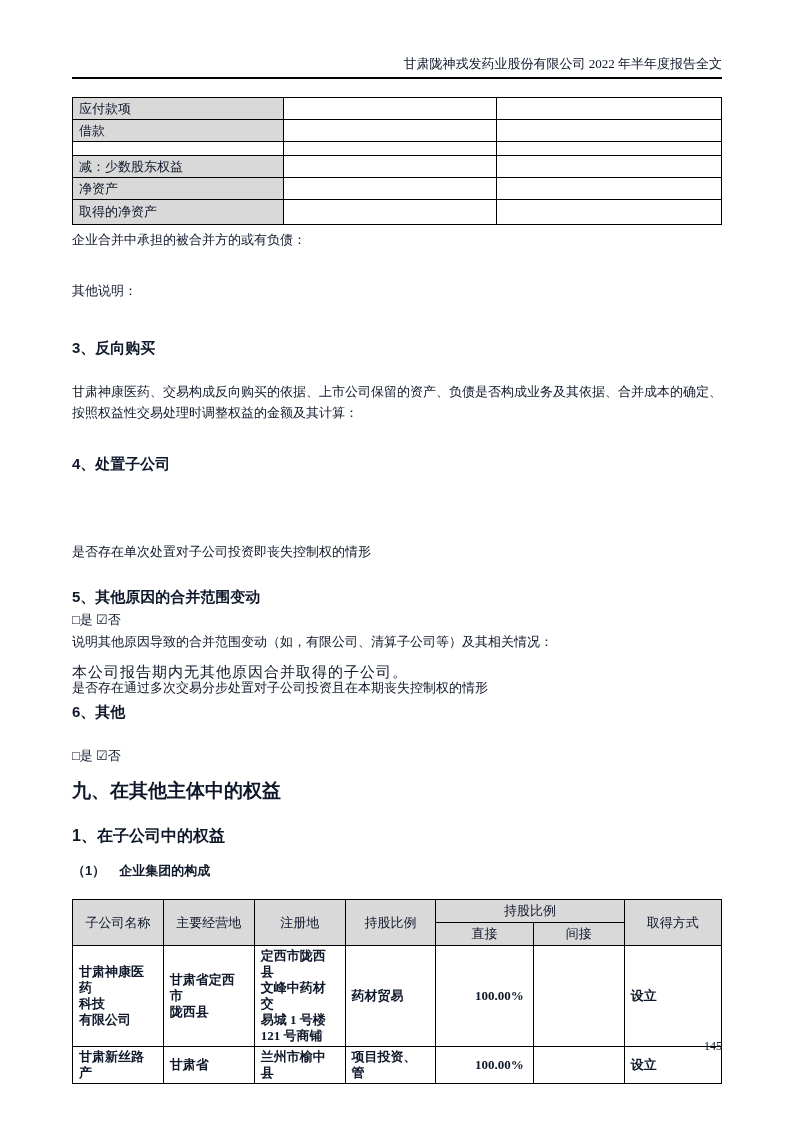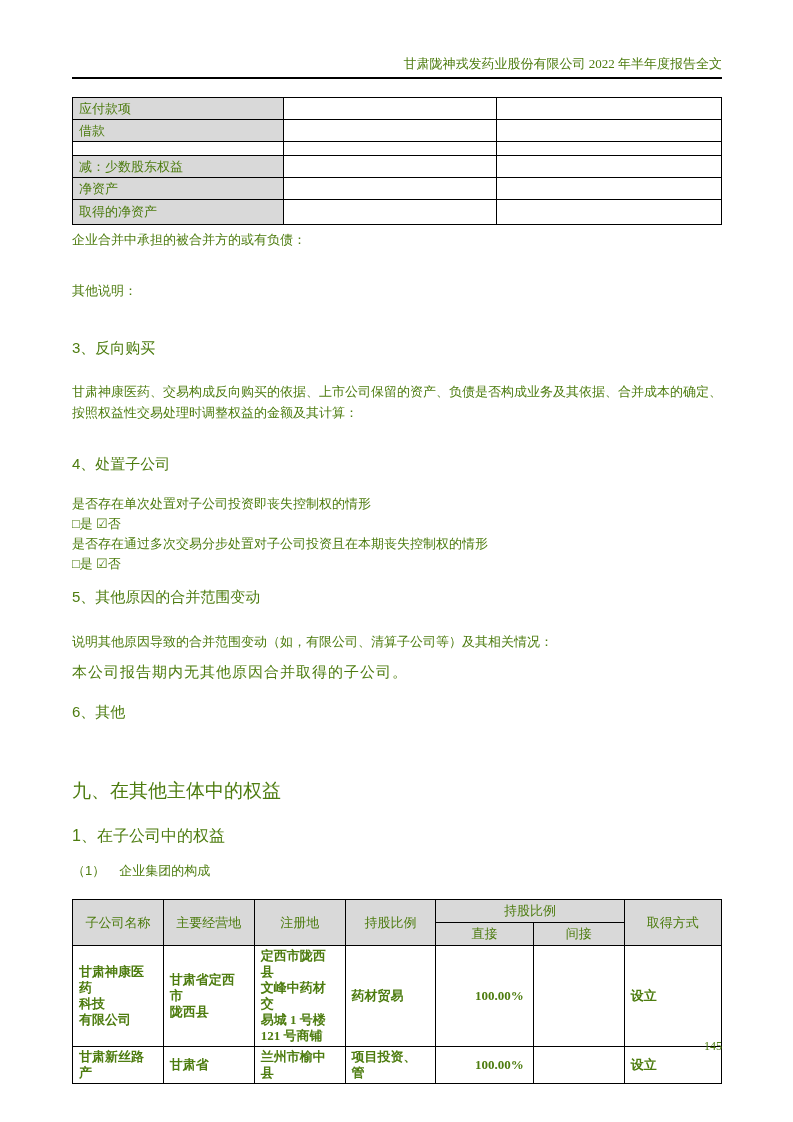--- a/index.html
+++ b/index.html
@@ -1,21 +1,21 @@
 <!DOCTYPE html>
 <html><head>
 <meta charset="utf-8">
 <style>
   html, body { margin: 0; padding: 0; background: #ffffff; }
   .page {
     position: relative;
     width: 793px;
     height: 1122px;
     background: #ffffff;
-    color: #4d7c0f;
+    color: #0f172a;
     font-family: "Liberation Serif", "DejaVu Serif", serif;
     overflow: hidden;
   }
   .abs { position: absolute; }
 
   
   .header-title {
     top: 56px; left: 72px; width: 650px;
     text-align: right;
     font-size: 13px;
@@ -47,28 +47,28 @@
   
   .para {
     left: 72px; width: 650px;
     font-size: 13px;
     line-height: 21px;
   }
   .justify { text-align: justify; }
   .heading {
     left: 72px; width: 650px;
     font-family: "Liberation Sans", "DejaVu Sans", sans-serif;
-    font-weight: normal;
+    font-weight: bold;
     font-size: 15px;
     line-height: 18px;
   }
   .heading-xl { font-size: 19px; line-height: 24px; }
   .heading-lg { font-size: 16px; line-height: 20px; }
   .heading-sm { font-size: 13px; line-height: 17px; }
-  .checkline-block div { line-height: 20px; font-size: 13px; }
+  .checkline-block div { line-height: 20px; font-size: 13px; margin-top: 48px; }
   .statement { font-size: 15px; letter-spacing: 1px; }
   .sub11-prefix { margin-right: 14px; }
 
   
   .sub-table {
     top: 899px; left: 72px; width: 650px;
     border-collapse: collapse;
     table-layout: fixed;
     font-size: 13px;
     padding-left: 10px;

